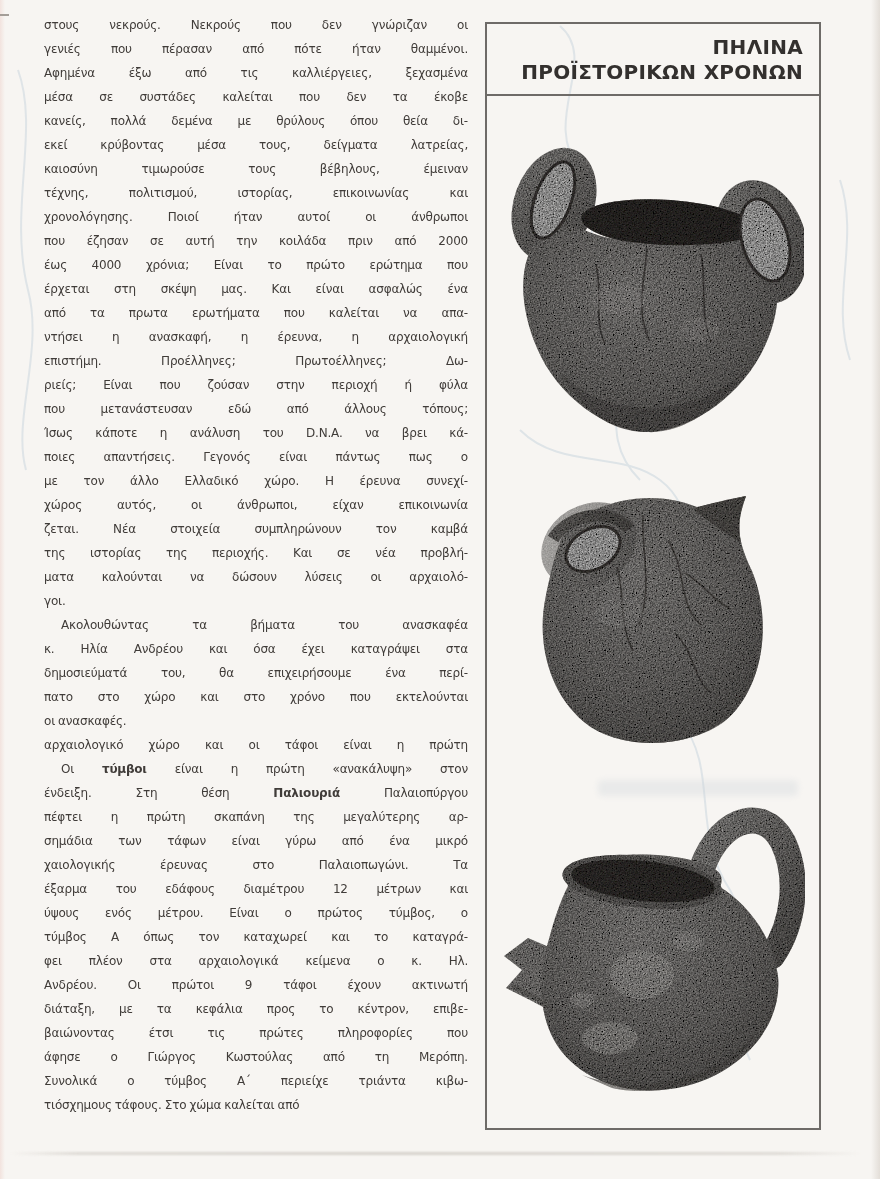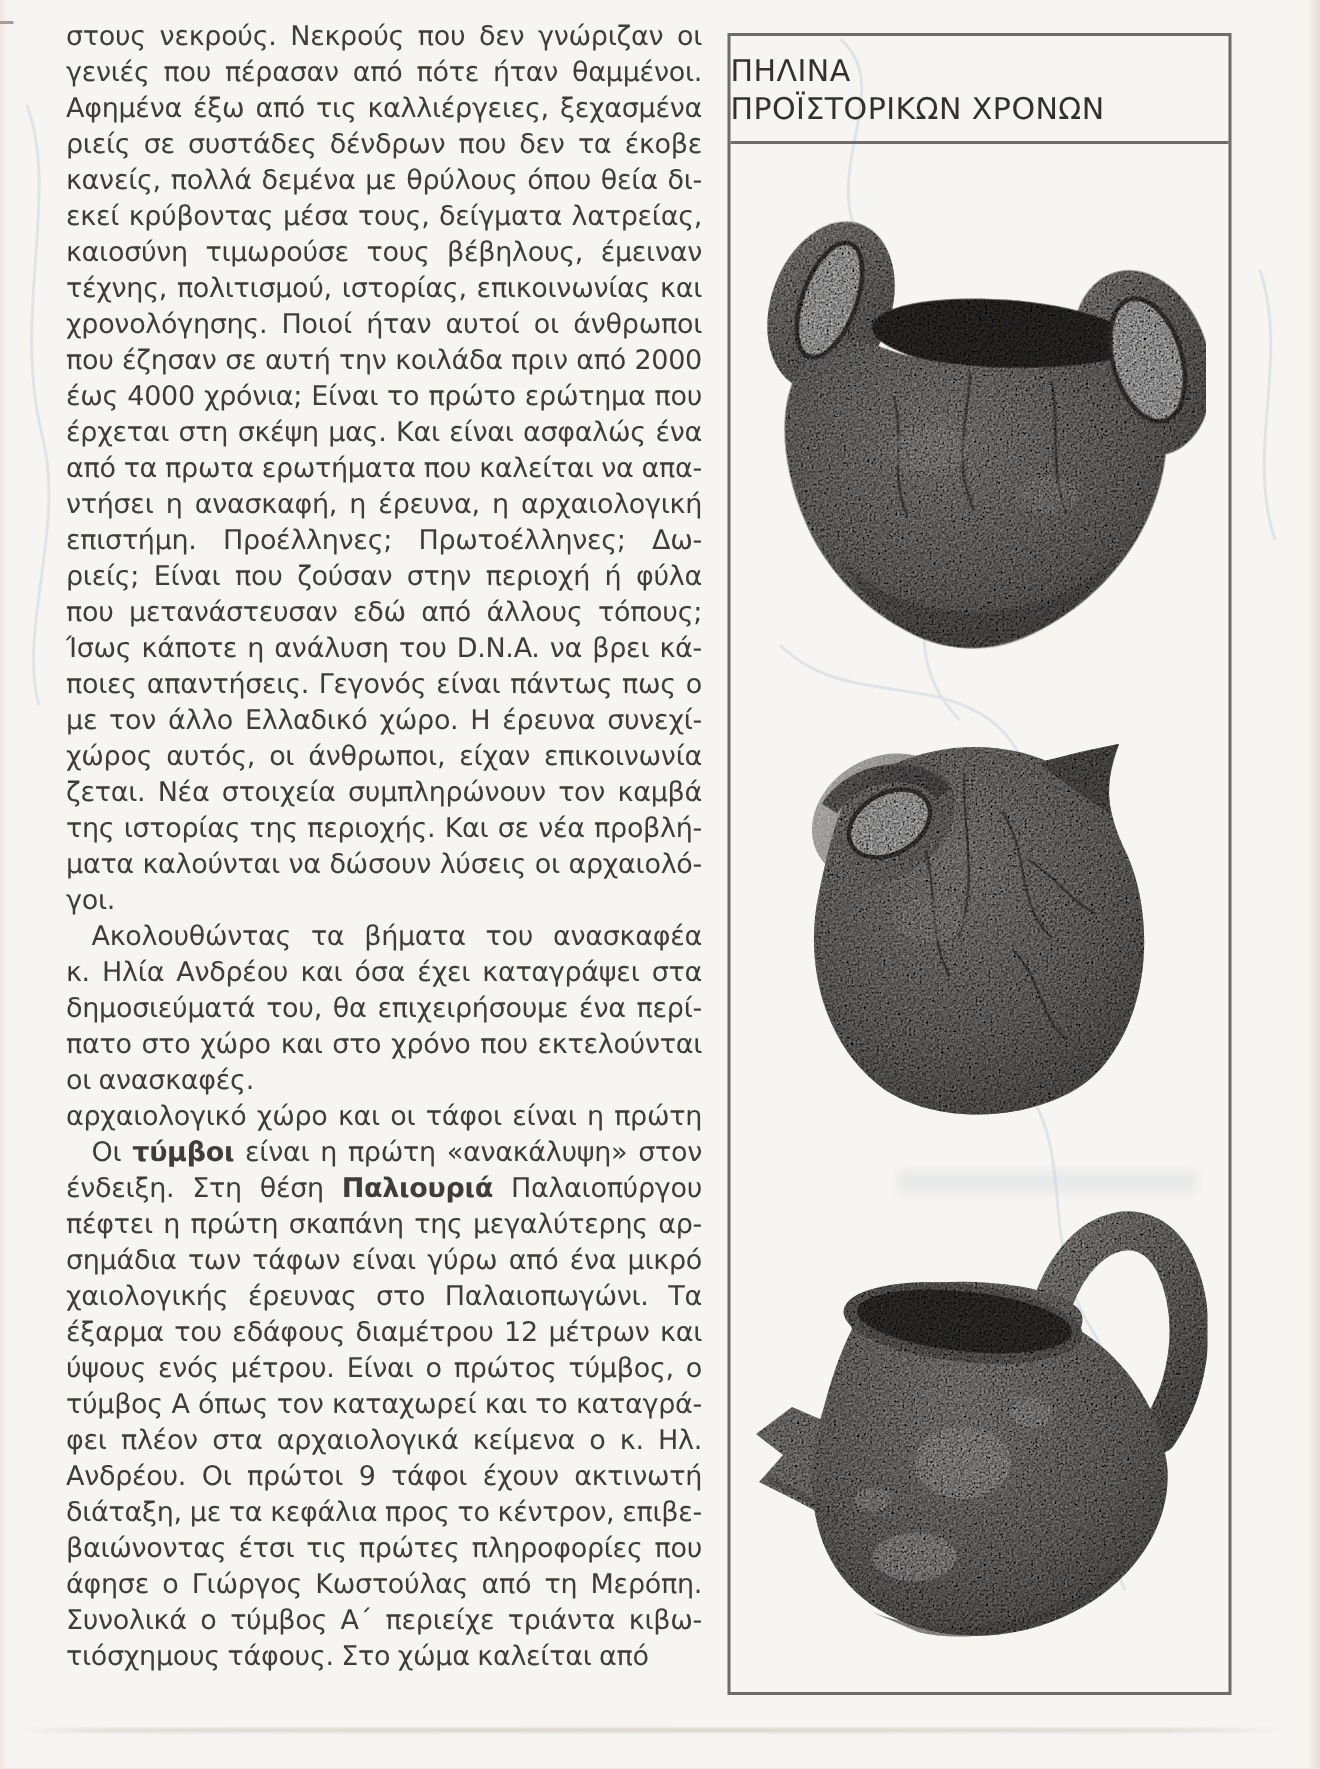--- a/index.html
+++ b/index.html
@@ -10,37 +10,37 @@
   }
   
   .bleed { position:absolute; left:0; top:0; width:880px; height:1179px; pointer-events:none; }
   .ghost-text {
     position:absolute; left:598px; top:780px; width:200px; height:16px;
     background:#cbd2d8; opacity:.32; filter:blur(3px); border-radius:4px;
   }
   
   .article {
     position:absolute; left:44px; top:13px; width:424px;
-    color:#403c39; font-size:18px; line-height:24px;
+    color:#403c39; font-size:12px; line-height:24px;
     letter-spacing:-0.2px; word-spacing:-0.5px;
   }
   .para { margin:0; }
   .line { height:24px; overflow:hidden; text-align:justify; text-align-last:justify; }
   .line.plast { text-align-last:left; }
   .line.first { text-indent:17px; }
   .line b { font-weight:bold; }
   
   .sidebar {
     position:absolute; left:485px; top:22px; width:332px; height:1104px;
     border:2px solid #6e6b68; background:transparent;
   }
   .sb-header {
     border-bottom:2px solid #6e6b68;
-    padding:11px 0 9px; text-align:left;
-    font-weight:normal; font-size:20px; line-height:25px;
+    padding:11px 16px 9px; text-align:right;
+    font-weight:bold; font-size:20px; line-height:25px;
     letter-spacing:0.3px; color:#33302e;
   }
   .photos { position:relative; width:100%; height:1030px; }
   .photo { position:absolute; }
   .photo svg { display:block; width:100%; height:100%; }
   #photo1 { left:12px; top:44px;  width:305px; height:305px; }
   #photo2 { left:38px; top:387px; width:250px; height:272px; }
   #photo3 { left:5px;  top:694px; width:313px; height:315px; }
   
   .smudge {
@@ -89,21 +89,21 @@
       <path d="M 840 180 C 860 240 830 300 850 360"></path>
     </g>
   </svg>
   <div class="ghost-text"></div>
 
   <div class="article">
       <div class="para">
         <div class="line">στους νεκρούς. Νεκρούς που δεν γνώριζαν οι</div>
         <div class="line">γενιές που πέρασαν από πότε ήταν θαμμένοι.</div>
         <div class="line">Αφημένα έξω από τις καλλιέργειες, ξεχασμένα</div>
-        <div class="line">ριείς σε συστάδες δένδρων που δεν τα έκοβε</div>
+        <div class="line">μέσα σε συστάδες καλείται που δεν τα έκοβε</div>
         <div class="line">κανείς, πολλά δεμένα με θρύλους όπου θεία δι-</div>
         <div class="line">εκεί κρύβοντας μέσα τους, δείγματα λατρείας,</div>
         <div class="line">καιοσύνη τιμωρούσε τους βέβηλους, έμειναν</div>
         <div class="line">τέχνης, πολιτισμού, ιστορίας, επικοινωνίας και</div>
         <div class="line">χρονολόγησης. Ποιοί ήταν αυτοί οι άνθρωποι</div>
         <div class="line">που έζησαν σε αυτή την κοιλάδα πριν από 2000</div>
         <div class="line">έως 4000 χρόνια; Είναι το πρώτο ερώτημα που</div>
         <div class="line">έρχεται στη σκέψη μας. Και είναι ασφαλώς ένα</div>
         <div class="line">από τα πρωτα ερωτήματα που καλείται να απα-</div>
         <div class="line">ντήσει η ανασκαφή, η έρευνα, η αρχαιολογική</div>

